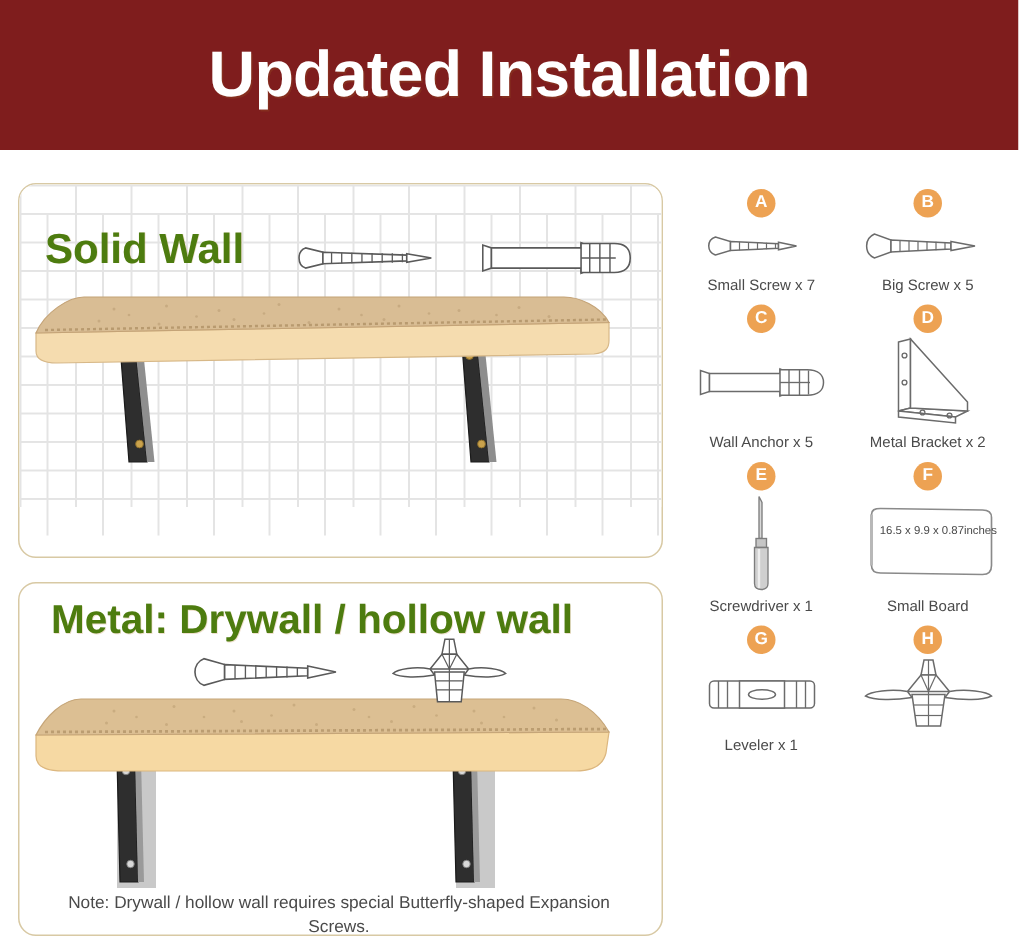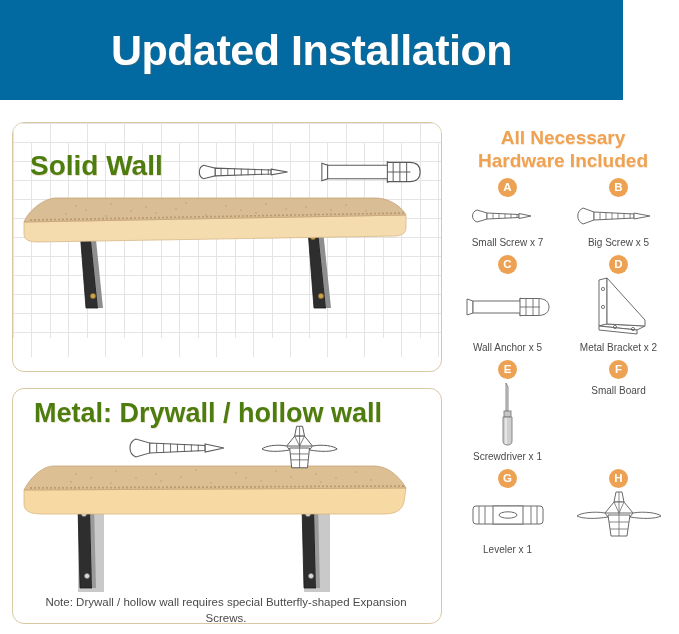--- a/index.html
+++ b/index.html
@@ -5,22 +5,22 @@
   html,body{margin:0;padding:0;}
   body{
     width:679px;height:634px;overflow:hidden;background:#ffffff;
     font-family:"Liberation Sans", sans-serif;
     -webkit-font-smoothing:antialiased;
   }
   .page{position:relative;width:679px;height:634px;}
 
   
   .banner{
-    position:absolute;left:0;top:0;width:623px;height:100px;
-    background:#0369a1;display:flex;align-items:center;justify-content:center;
+    position:absolute;left:0;top:0;width:679px;height:100px;
+    background:#7f1d1d;display:flex;align-items:center;justify-content:center;
   }
   .banner-title{
     color:#ffffff;font-size:43px;font-weight:bold;letter-spacing:-0.5px;
     font-family:"Liberation Sans", sans-serif;
     text-shadow:1px 1px 0 rgba(150,95,35,.25);
   }
 
   
   .panel{
     position:absolute;border:1px solid #d8c9a4;border-radius:12px;
@@ -262,24 +262,20 @@
       <circle cx="230" cy="16" r="0.9"></circle>
         <circle cx="275" cy="15" r="0.9"></circle>
         <circle cx="320" cy="16" r="0.9"></circle>
     </g>
     <path d="M14 26 L388 24" stroke="#bb9d71" stroke-width="1.8" stroke-dasharray="2 2" fill="none"></path>
   </svg>
 
   <div class="caption" id="dry-caption">Note: Drywall / hollow wall requires special Butterfly-shaped Expansion Screws.</div>
 
   <div class="hw-col">
-    <div class="hw-title">
-      <div>All Necessary</div>
-      <div>Hardware Included</div>
-    </div>
 
     <div class="hw-grid">
 
       <div class="hw-cell">
         <div class="badge">A</div>
         <div class="hw-art" style="height:34px">
           <svg width="74" height="22" viewBox="0 0 74 22">
             <path d="M6 5 C0 7 0 15 6 17 L16 14 L16 8 Z" fill="#fff" stroke="#6b6b6b" stroke-width="1"></path>
             <path d="M16 8 L48 9.5 L48 12.5 L16 14 Z" fill="#fff" stroke="#6b6b6b" stroke-width="1"></path>
             <path d="M48 8.5 L60 11 L48 13.5 Z" fill="#fff" stroke="#6b6b6b" stroke-width="1"></path>
@@ -358,20 +354,27 @@
             <rect x="9" y="30" width="7" height="6" fill="#c6c6c6" stroke="#7d7d7d" stroke-width="0.9"></rect>
             <path d="M8 36 L17 36 L17 60 C17 63 15 64 12.5 64 C10 64 8 63 8 60 Z" fill="#cfcfcf" stroke="#7d7d7d" stroke-width="0.9"></path>
             <path d="M11 37 L11 63" stroke="#ededed" stroke-width="1.6"></path>
           </svg>
         </div>
         <div class="hw-label">Screwdriver x 1</div>
       </div>
 
       <div class="hw-cell">
         <div class="badge">F</div>
+        <div class="hw-art" style="height:66px;position:relative">
+          <svg width="92" height="50" viewBox="0 0 92 50">
+            <path d="M8 6 C8 3 10 2 14 2 L82 3 C86 3 88 5 88 8 L88 40 C88 44 86 46 82 46 L14 45 C10 45 8 43 8 40 Z" fill="#ffffff" stroke="#8a8a8a" stroke-width="1.1"></path>
+            <path d="M8 6 L8 40" stroke="#b8b8b8" stroke-width="2"></path>
+          </svg>
+          <div class="board-dim" style="left:14px;top:20px;">16.5 x 9.9 x 0.87inches</div>
+        </div>
         <div class="hw-label">Small Board</div>
       </div>
 
       <div class="hw-cell">
         <div class="badge">G</div>
         <div class="hw-art" style="height:50px">
           <svg width="74" height="30" viewBox="0 0 74 30">
             <rect x="2" y="6" width="70" height="18" rx="3" fill="#fff" stroke="#6b6b6b" stroke-width="1"></rect>
             <rect x="22" y="6" width="30" height="18" fill="#fff" stroke="#6b6b6b" stroke-width="1"></rect>
             <ellipse cx="37" cy="15" rx="9" ry="3.2" fill="#fff" stroke="#6b6b6b" stroke-width="1"></ellipse>

